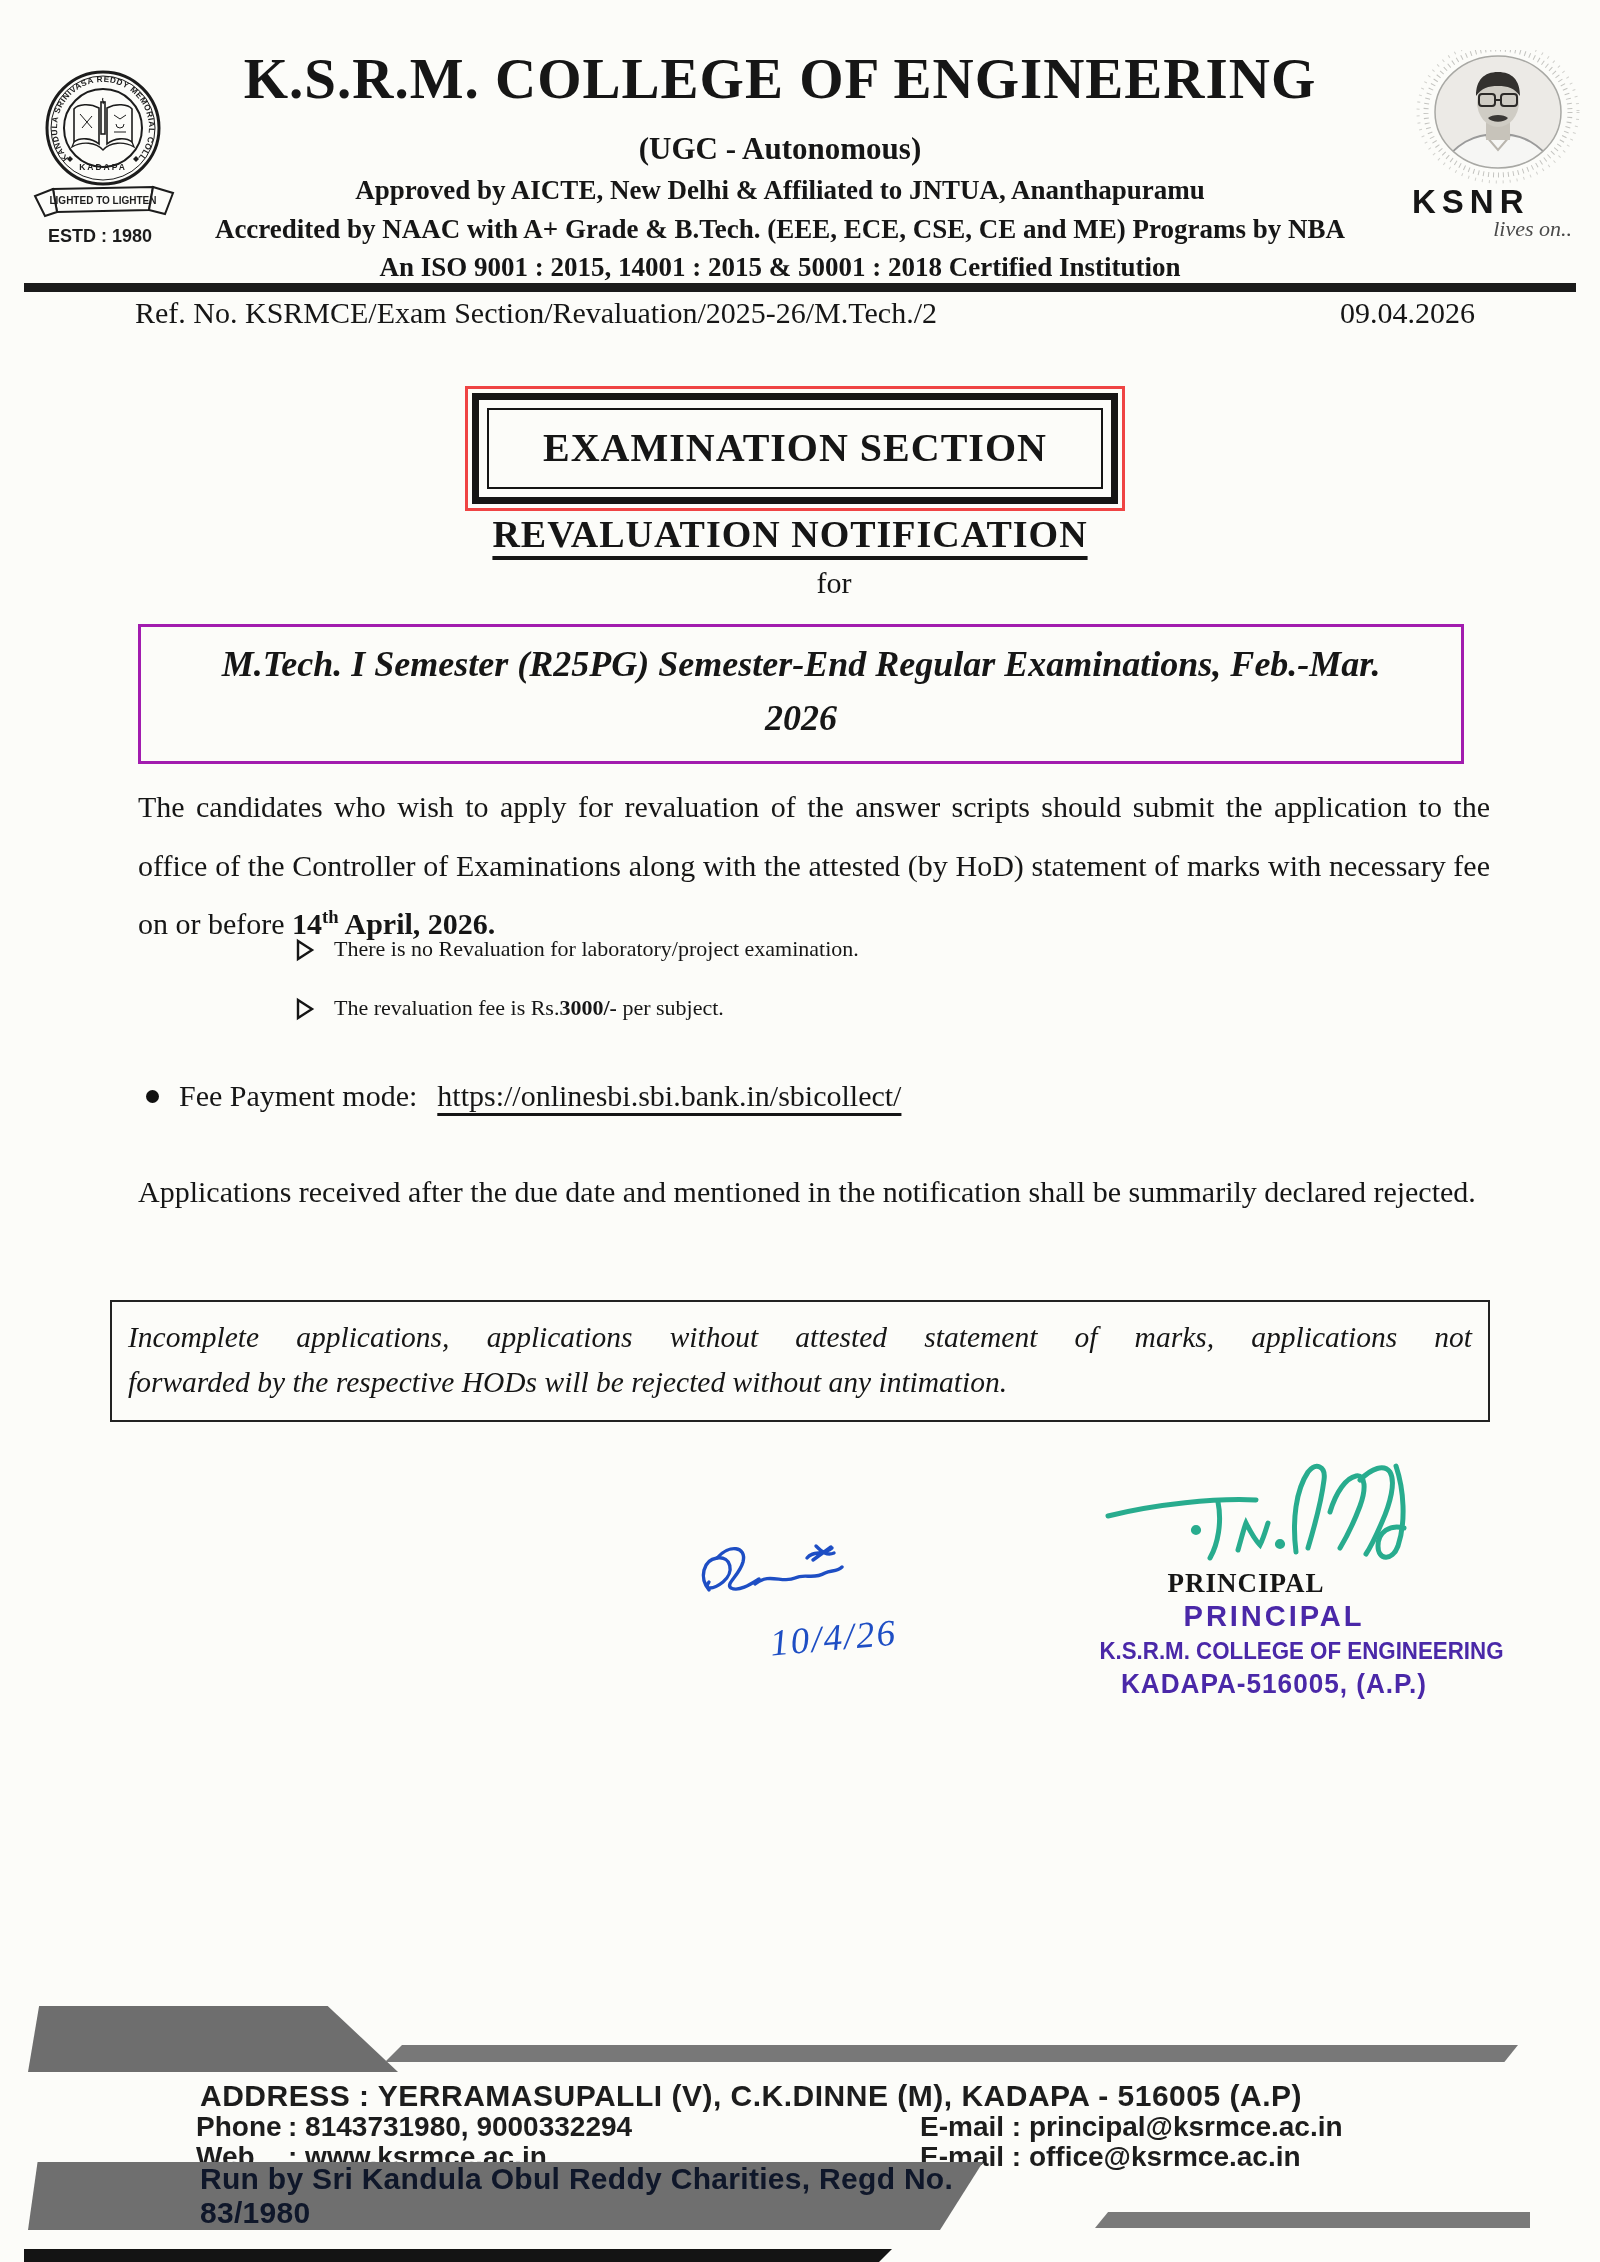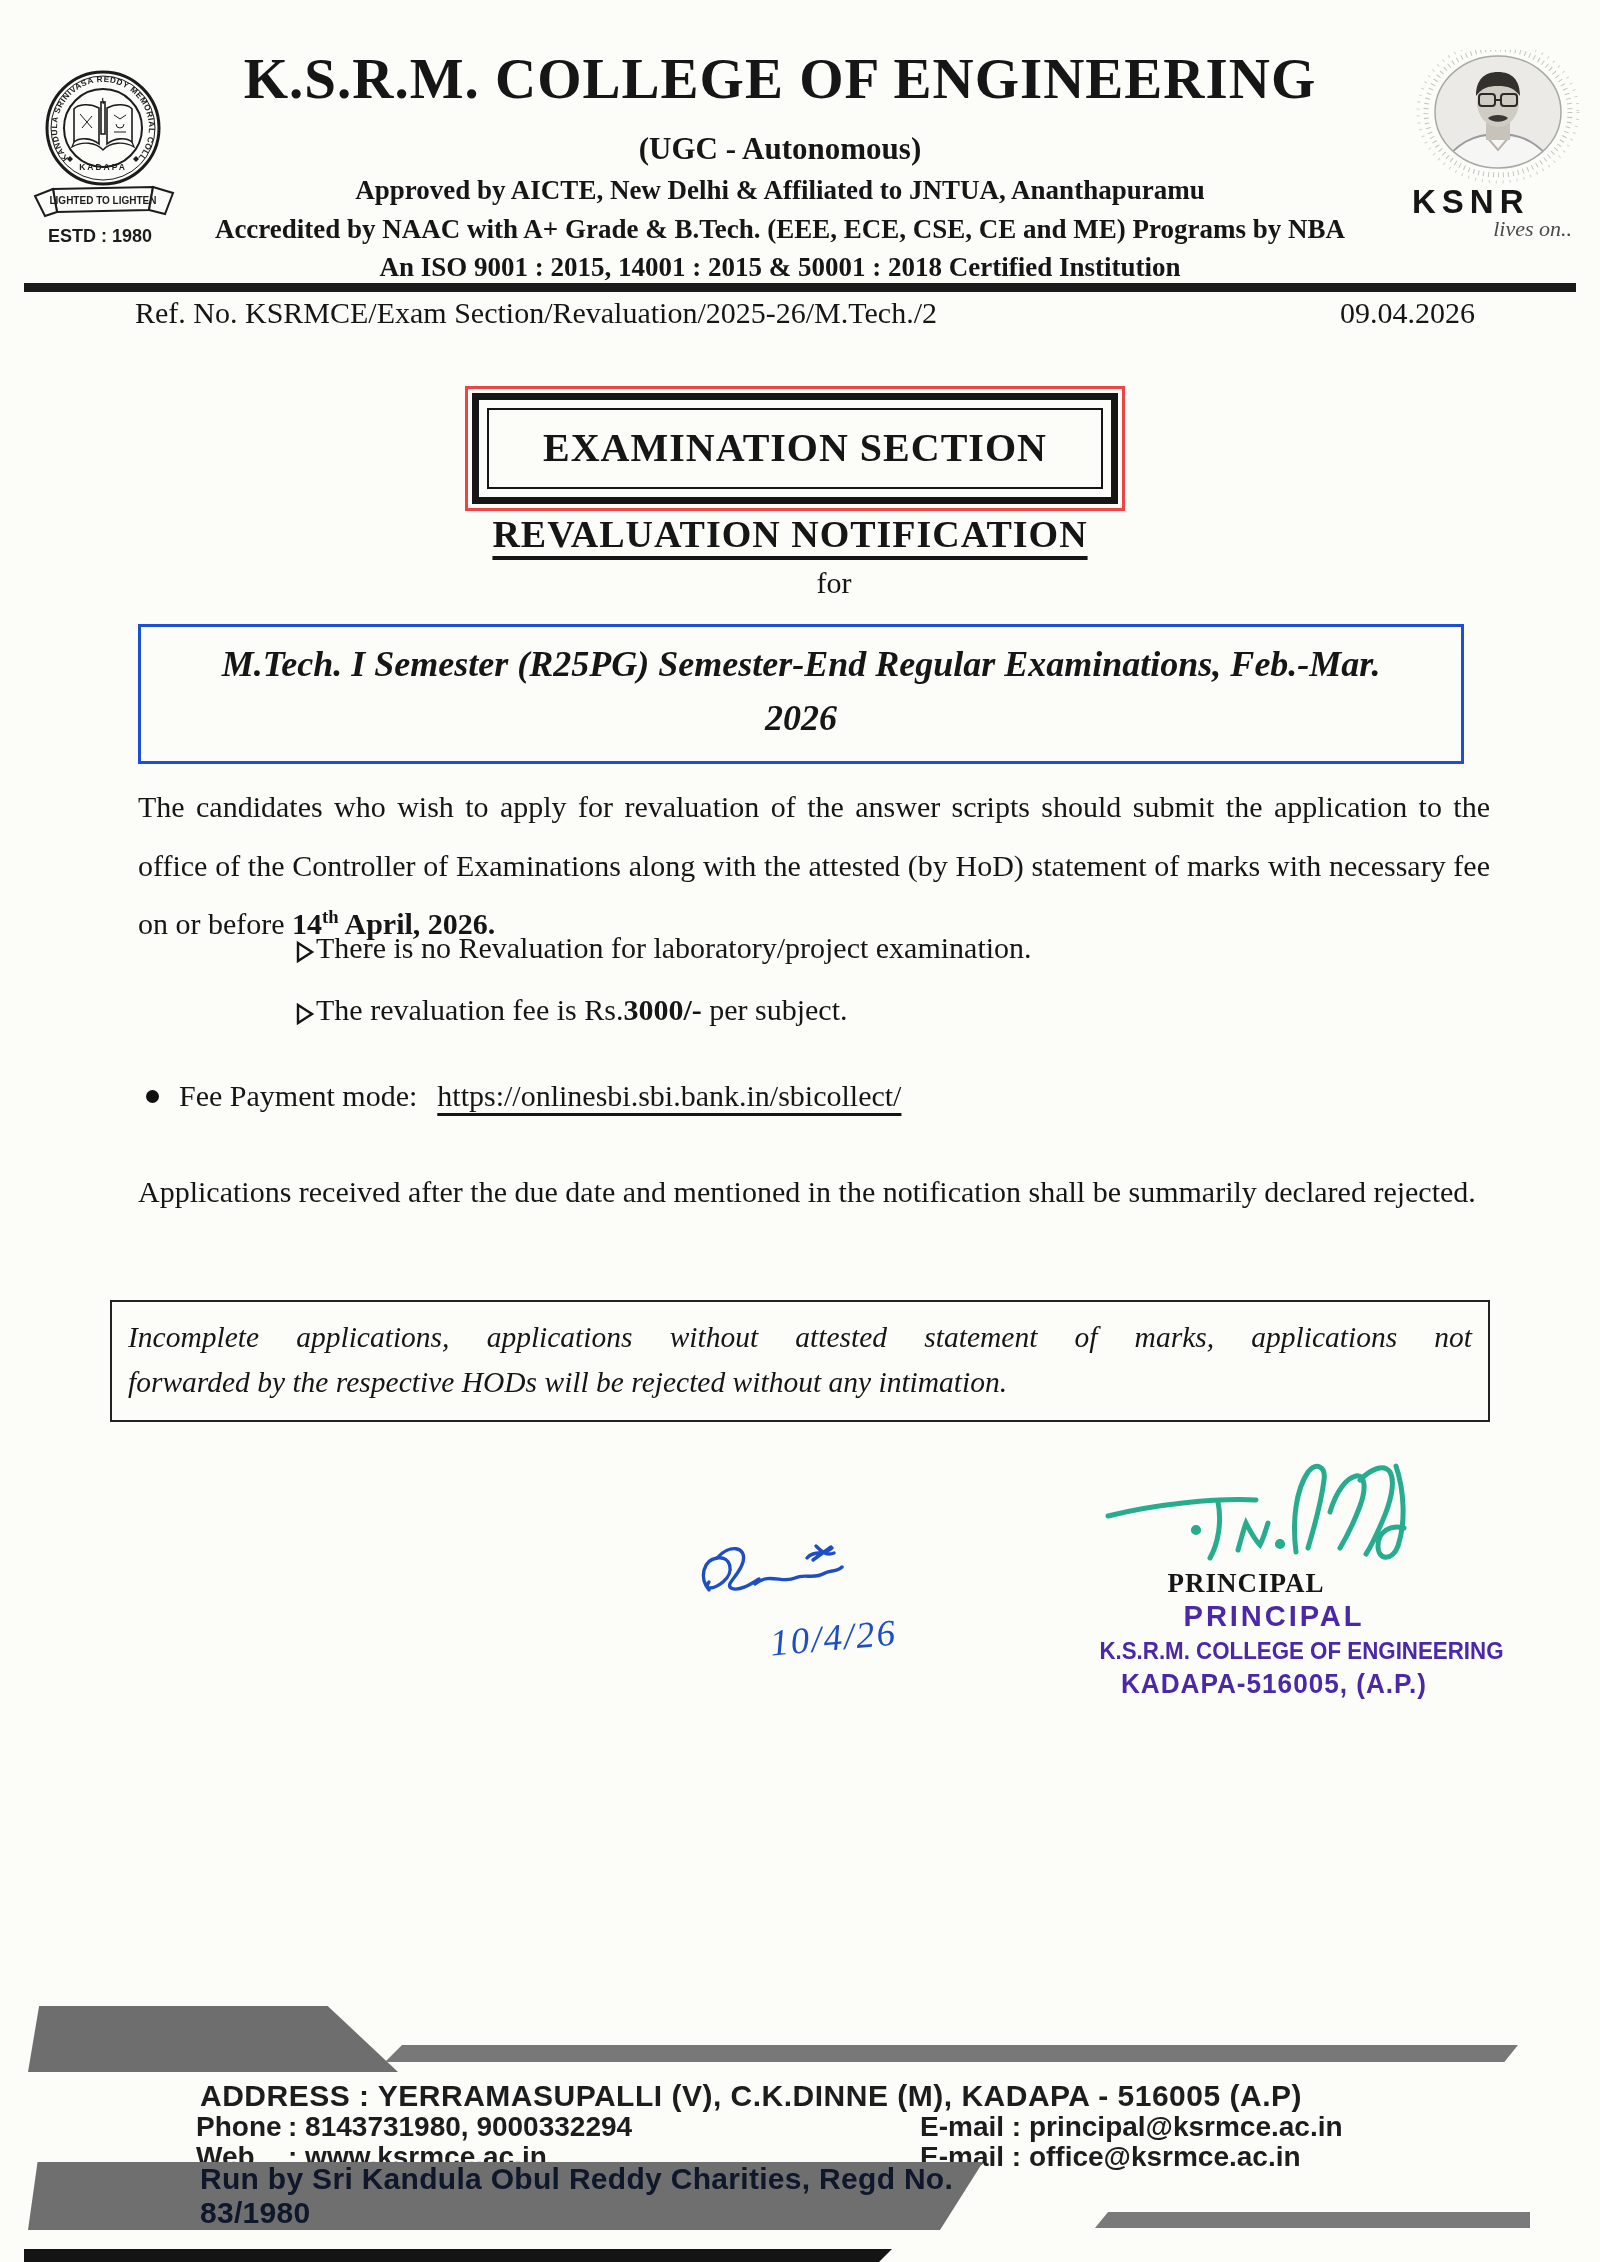--- a/index.html
+++ b/index.html
@@ -27,30 +27,30 @@
   .exam-banner { position:absolute; left:465px; top:386px; width:660px; box-sizing:border-box;
     border:3px solid #ef4444; padding:4px; }
   .exam-banner-mid { border:7px solid #151515; padding:8px; }
   .exam-banner-inner { border:2px solid #151515; text-align:center; padding:14px 6px 16px; }
   .exam-banner-inner span { font-size:40px; font-weight:700; letter-spacing:1px; }
   .reval-title { position:absolute; left:0; top:512px; width:1580px; text-align:center; }
   .reval-title span { font-size:38px; font-weight:700; letter-spacing:1px;
     text-decoration:underline; text-decoration-thickness:4px; text-underline-offset:9px; }
   .for-line { position:absolute; left:0; top:566px; width:1580px; text-align:center; font-size:30px;padding-left:44px; }
   
-  .exam-name-box { position:absolute; left:138px; top:624px; width:1284px; border:3px solid #1d4ed8;
+  .exam-name-box { position:absolute; left:138px; top:624px; width:1284px; border:3px solid #a21caf;
     padding:10px 18px 16px; text-align:center; font-style:italic; font-weight:700;
     font-size:36px; line-height:1.5; }
   
   .intro-para { position:absolute; left:138px; top:748px; width:1352px; font-size:30px;
     line-height:1.95; text-align:justify; }
   .b { font-weight:700; }
   sup { font-size:62%; }
   .points { position:absolute; left:294px; top:931px; }
-  .point-row { display:flex; align-items:center; margin-bottom:28px; font-size:30px; }
+  .point-row { display:flex; gap:18px; align-items:flex-end; margin-bottom:28px; font-size:22px; }
   .arrow-icon { flex:0 0 auto; margin-top:7px; }
   .fee-row { position:absolute; left:146px; top:1079px; display:flex; align-items:center;
     gap:20px; font-size:30px; }
   .dot-icon { width:13px; height:13px; border-radius:50%; background:#111; }
   .fee-link { color:#161616; text-decoration:underline; text-decoration-thickness:2.5px;
     text-underline-offset:7px; }
   .late-para { position:absolute; left:138px; top:1132px; width:1352px; font-size:30px;
     line-height:1.97; text-align:justify; }
   .note-box { position:absolute; left:110px; top:1300px; width:1344px; border:2px solid #222;
     padding:13px 16px 15px; font-style:italic; font-size:29.5px; line-height:1.52; }

